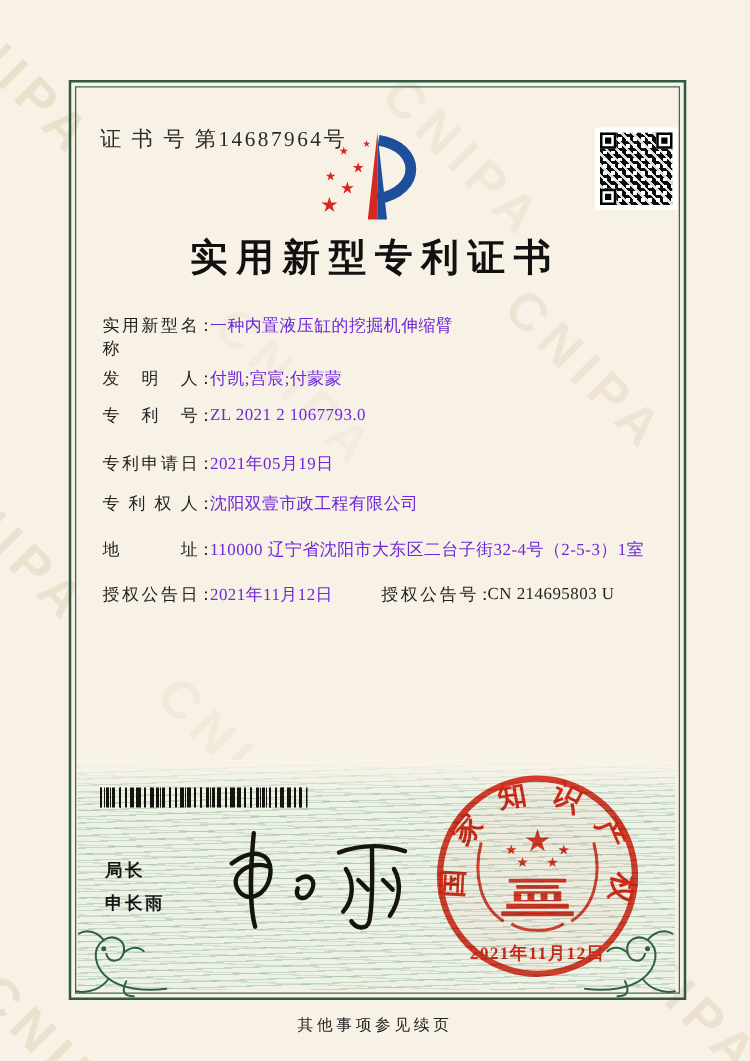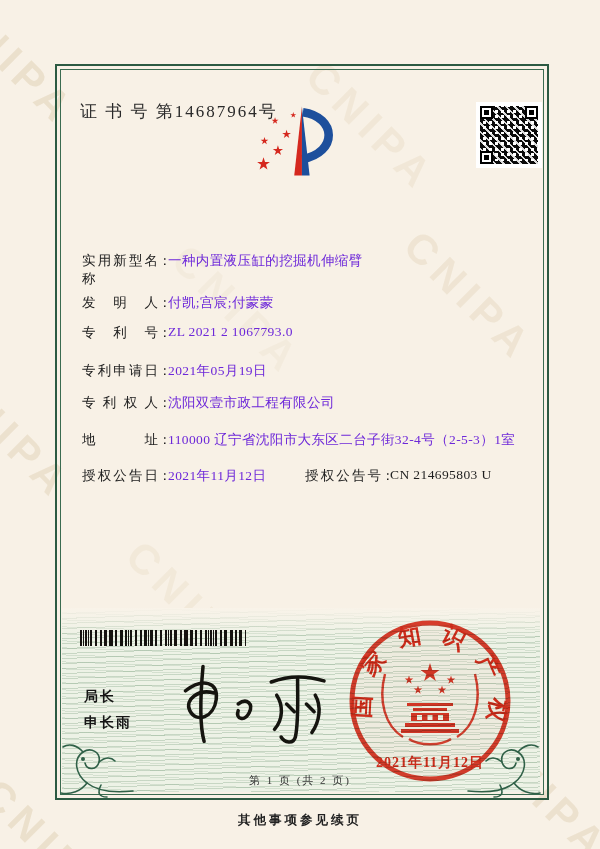--- a/index.html
+++ b/index.html
@@ -82,21 +82,21 @@
   
   .seal{position:absolute;left:344px;top:616px;width:172px;height:172px;mix-blend-mode:multiply;}
   .seal-arc-text{font-size:23px;font-weight:700;letter-spacing:17px;fill:#df2f1e;
     font-family:"Liberation Serif","DejaVu Serif",serif;}
   .seal-date{font-size:14px;font-weight:700;letter-spacing:1px;fill:#df2f1e;
     font-family:"Liberation Serif","DejaVu Serif",serif;}
   
   .page-info{position:absolute;left:0;right:0;top:773px;text-align:center;
     font-size:11px;letter-spacing:2px;color:#333;}
   .continuation{position:absolute;left:0;right:0;top:812px;text-align:center;
-    font-size:12.5px;font-weight:700;letter-spacing:3px;color:#222;}
+    font-size:12.5px;font-weight:400;letter-spacing:3px;color:#222;}
 </style>
 </head>
 <body>
 
 <div class="page">
 
   <span class="wm wm1">CNIPA</span>
   <span class="wm wm2">CNIPA</span>
   <span class="wm wm3">CNIPA</span>
   <span class="wm wm4">CNIPA</span>
@@ -150,20 +150,21 @@
     <polygon points="52,4 52,76 60,76" fill="#1d4f9c"></polygon>
 
     <use href="#star" transform="translate(12,64) scale(7)" fill="#d5281e"></use>
     <use href="#star" transform="translate(27,50) scale(5.6)" fill="#d5281e"></use>
     <use href="#star" transform="translate(13,40) scale(4.2)" fill="#d5281e"></use>
     <use href="#star" transform="translate(36,33) scale(4.8)" fill="#d5281e"></use>
     <use href="#star" transform="translate(24,19) scale(3.8)" fill="#d5281e"></use>
     <use href="#star" transform="translate(43,13) scale(3.2)" fill="#d5281e"></use>
   </svg>
 
+  <div class="title">实用新型专利证书</div>
 
   <div class="fields">
     <div class="row r0">
       <span class="flabel">实用新型名称</span>
         <span class="fcolon">：</span>
       <span class="fvalue">一种内置液压缸的挖掘机伸缩臂</span>
     </div>
     <div class="row r1">
       <span class="flabel">发明人</span>
         <span class="fcolon">：</span>
@@ -240,16 +241,15 @@
       <rect x="94" y="99" width="5" height="5"></rect>
     </g>
     <g stroke="#df2f1e" fill="none" stroke-width="2.4" opacity="0.9">
       <path d="M41,58 C34,85 41,110 59,121"></path>
       <path d="M131,58 C138,85 131,110 113,121"></path>
       <path d="M65,123 C75,130 97,130 107,123"></path>
     </g>
     <text class="seal-date" x="86" y="151" text-anchor="middle">2021年11月12日</text>
   </svg>
 
-  <div class="page-info">第 1 页 (共 2 页)</div>
   <div class="continuation">其他事项参见续页</div>
 
 </div>
 
 </body></html>

